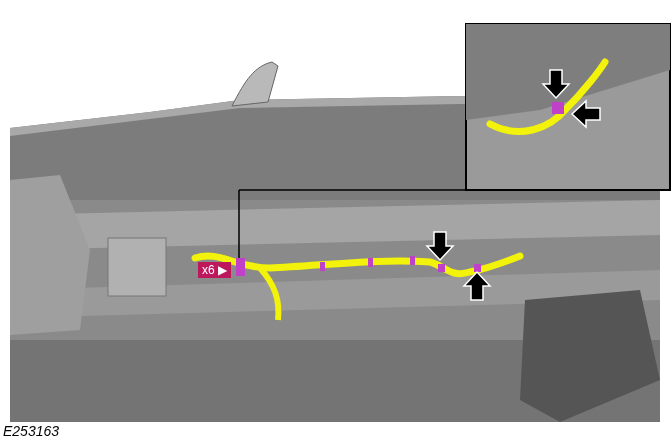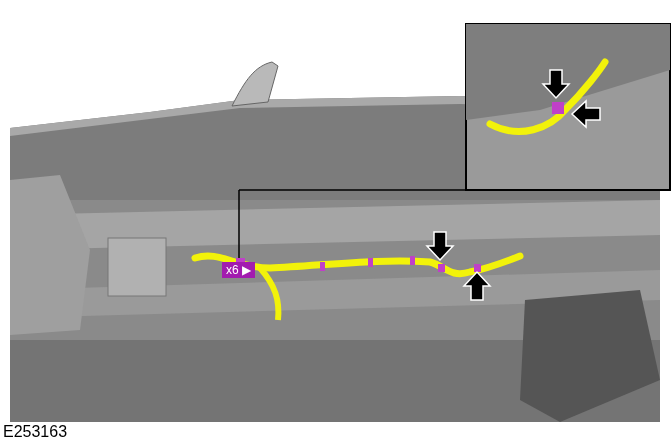--- a/index.html
+++ b/index.html
@@ -1,19 +1,19 @@
 <!DOCTYPE html>
 <html><head>
 <meta charset="utf-8">
 <style>
   html,body{margin:0;padding:0;background:#fff;}
   body{width:672px;height:442px;position:relative;overflow:hidden;font-family:"Liberation Sans",sans-serif;}
   #scene{position:absolute;left:0;top:0;}
-  .callout{position:absolute;background:#a21caf;color:#fff;font-size:12px;line-height:16px;padding:0 4px;margin-left:24px;}
-  .figid{position:absolute;left:3px;top:423px;font-size:16px;color:#000;}
+  .callout{position:absolute;background:#be185d;color:#fff;font-size:12px;line-height:16px;padding:0 4px;}
+  .figid{position:absolute;left:3px;top:423px;font-size:14px;color:#000;font-style:italic;}
 </style>
 </head>
 <body>
 
 <svg id="scene" width="672" height="442" viewBox="0 0 672 442">
 
   <path d="M10 128 L150 112 L240 100 L460 96 L660 102 L660 200 L10 215 Z" fill="#7c7c7c"></path>
   <path d="M10 128 L150 112 L240 100 L460 96 L660 102 L660 110 L460 104 L240 108 L10 136 Z" fill="#a9a9a9"></path>
 
   <path d="M232 106 C245 80 255 66 272 62 L278 66 L268 102 Z" fill="#b9b9b9" stroke="#666" stroke-width="1"></path>

